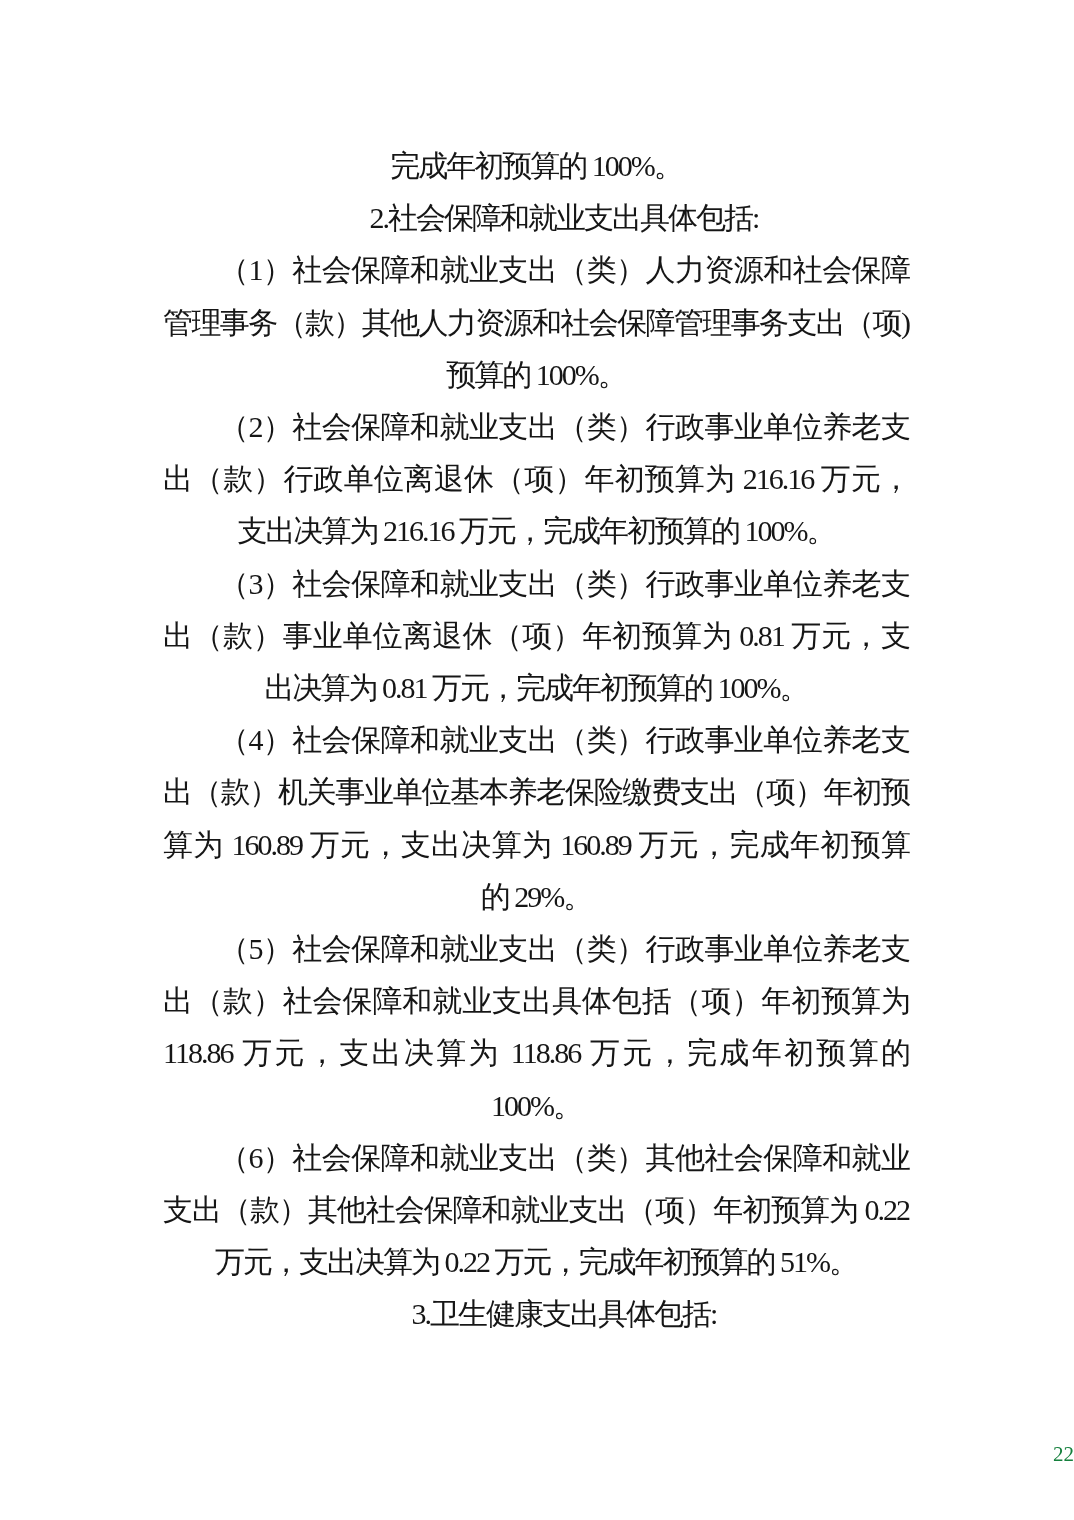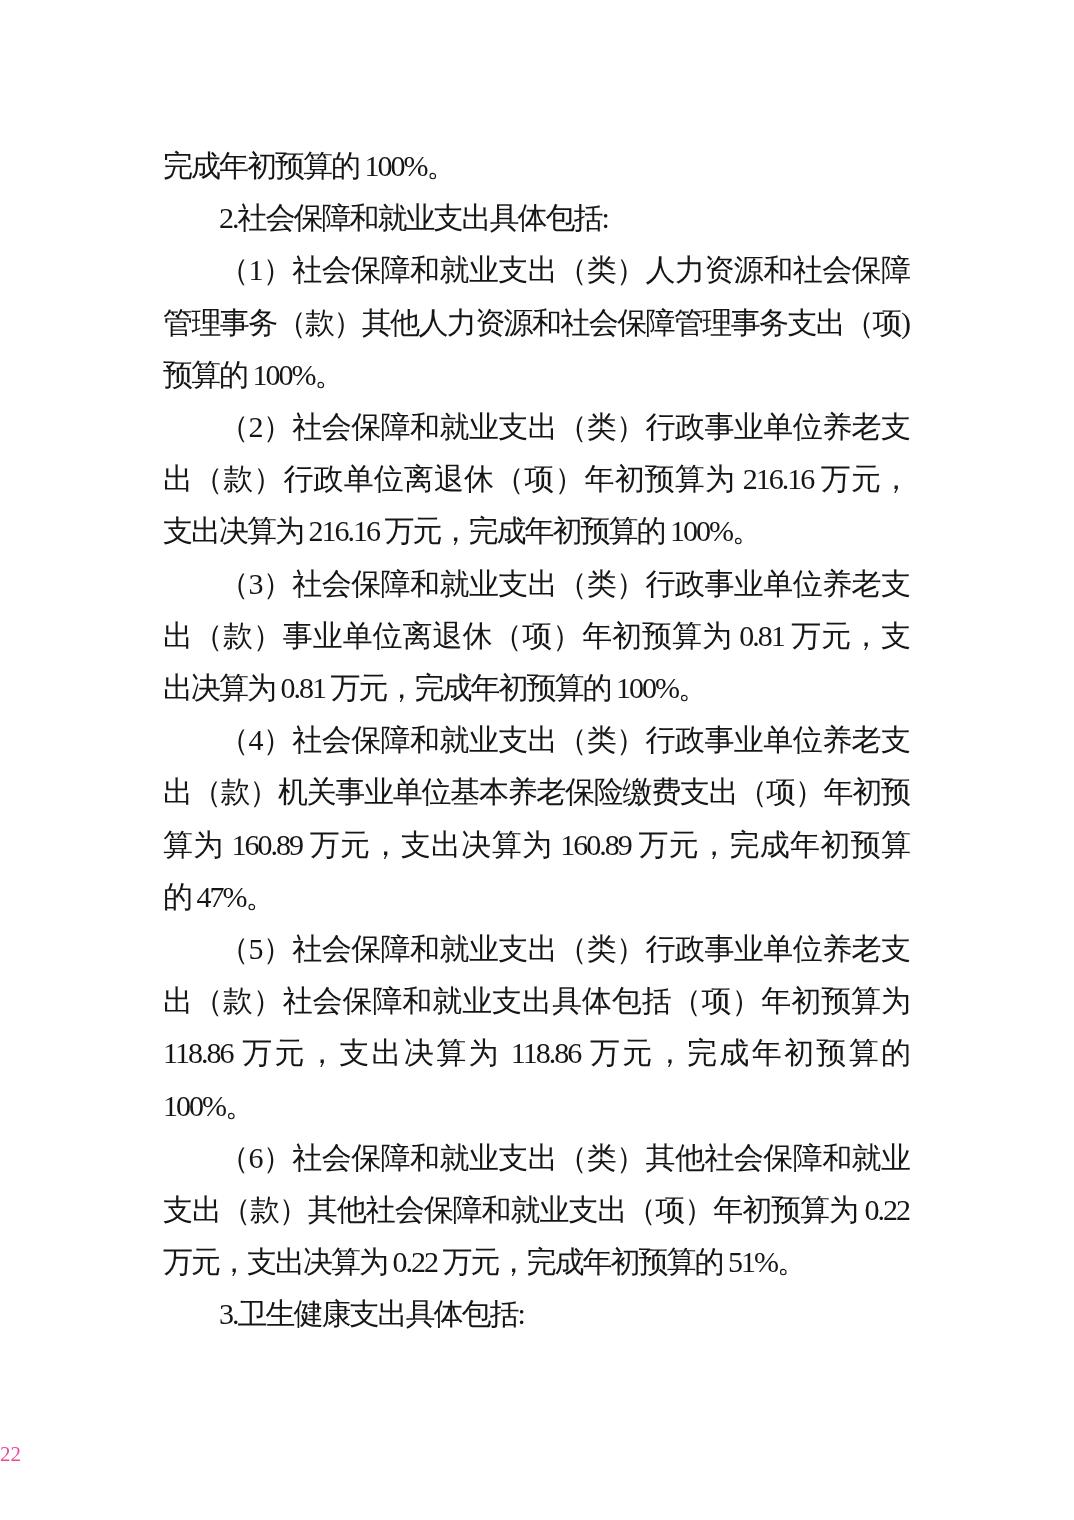--- a/index.html
+++ b/index.html
@@ -19,39 +19,39 @@
     position: absolute;
     left: 163px;
     top: 140px;
     width: 746px;
     font-size: 30px;
     line-height: 52.2px;
     letter-spacing: -2px;
     color: #161616;
   }
   .line {
-    text-align: left;
+    text-align: center;
     text-justify: inter-character;
   }
   .line.j {
     text-align: justify;
     text-align-last: justify;
   }
   .line.i {
     text-indent: 56px;
   }
   .footer {
     position: absolute;
     top: 1442px;
     left: 0;
     width: 100%;
-    text-align: left;
+    text-align: right;
     font-size: 21px;
     letter-spacing: 0;
-    color: #ec4899;
+    color: #15803d;
   }
 </style>
 </head>
 <body>
 
 <div class="page">
   <div class="text-block">
     <div class="line">完成年初预算的 100%。</div>
     <div class="line i">2.社会保障和就业支出具体包括:</div>
     <div class="line i j">（1）社会保障和就业支出（类）人力资源和社会保障</div>
@@ -59,21 +59,21 @@
     <div class="line">预算的 100%。</div>
     <div class="line i j">（2）社会保障和就业支出（类）行政事业单位养老支</div>
     <div class="line j">出（款）行政单位离退休（项）年初预算为 216.16 万元，</div>
     <div class="line">支出决算为 216.16 万元，完成年初预算的 100%。</div>
     <div class="line i j">（3）社会保障和就业支出（类）行政事业单位养老支</div>
     <div class="line j">出（款）事业单位离退休（项）年初预算为 0.81 万元，支</div>
     <div class="line">出决算为 0.81 万元，完成年初预算的 100%。</div>
     <div class="line i j">（4）社会保障和就业支出（类）行政事业单位养老支</div>
     <div class="line j">出（款）机关事业单位基本养老保险缴费支出（项）年初预</div>
     <div class="line j">算为 160.89 万元，支出决算为 160.89 万元，完成年初预算</div>
-    <div class="line">的 47%。</div>
+    <div class="line">的 29%。</div>
     <div class="line i j">（5）社会保障和就业支出（类）行政事业单位养老支</div>
     <div class="line j">出（款）社会保障和就业支出具体包括（项）年初预算为</div>
     <div class="line j">118.86 万元，支出决算为 118.86 万元，完成年初预算的</div>
     <div class="line">100%。</div>
     <div class="line i j">（6）社会保障和就业支出（类）其他社会保障和就业</div>
     <div class="line j">支出（款）其他社会保障和就业支出（项）年初预算为 0.22</div>
     <div class="line">万元，支出决算为 0.22 万元，完成年初预算的 51%。</div>
     <div class="line i">3.卫生健康支出具体包括:</div>
   </div>
   <div class="footer">22</div>

